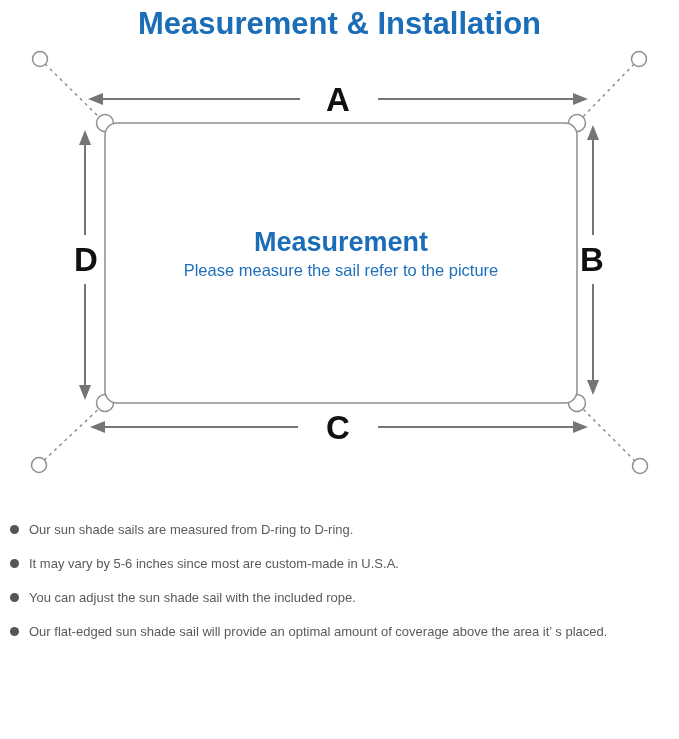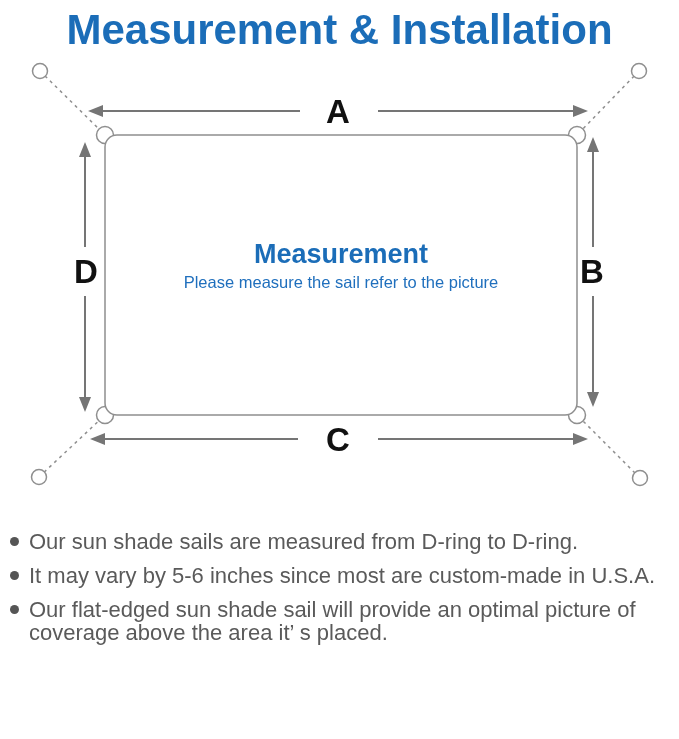--- a/index.html
+++ b/index.html
@@ -7,21 +7,21 @@
     position: relative;
     width: 679px;
     height: 739px;
     background: #ffffff;
     font-family: "Liberation Sans", sans-serif;
     overflow: hidden;
   }
   .page-title {
     margin: 6px 0 0 0;
     text-align: center;
-    font-size: 42px;
+    font-size: 31px;
     font-weight: bold;
     color: #1b6db8;
     letter-spacing: 0px;
   }
   .diagram { display: block; margin: 0 auto; }
   .diagram text.dim-label {
     font-family: "Liberation Sans", sans-serif;
     font-size: 33px;
     font-weight: bold;
     fill: #111111;
@@ -35,21 +35,21 @@
   .diagram text.center-sub {
     font-family: "Liberation Sans", sans-serif;
     font-size: 16.5px;
     fill: #1f6fbd;
   }
   ul.notes {
     list-style: none;
     margin: 16px 0 0 0;
     padding: 0 10px 0 10px;
     color: #5a5a5a;
-    font-size: 22px;
+    font-size: 13px;
     line-height: 23px;
   }
   ul.notes li {
     display: flex;
     align-items: flex-start;
     gap: 10px;
     margin-bottom: 11px;
   }
   ul.notes .dot {
     flex: 0 0 auto;
@@ -141,17 +141,21 @@
     <li>
       <span class="dot"></span>
       <span>Our sun shade sails are measured from D-ring to D-ring.</span>
     </li>
     <li>
       <span class="dot"></span>
       <span>It may vary by 5-6 inches since most are custom-made in U.S.A.</span>
     </li>
     <li>
       <span class="dot"></span>
-      <span>Our flat-edged sun shade sail will provide an optimal picture of coverage above the area it’ s placed.</span>
+      <span>You can adjust the sun shade sail with the included rope.</span>
+    </li>
+    <li>
+      <span class="dot"></span>
+      <span>Our flat-edged sun shade sail will provide an optimal amount of coverage above the area it’ s placed.</span>
     </li>
   </ul>
 
 </div>
 
 </body></html>

